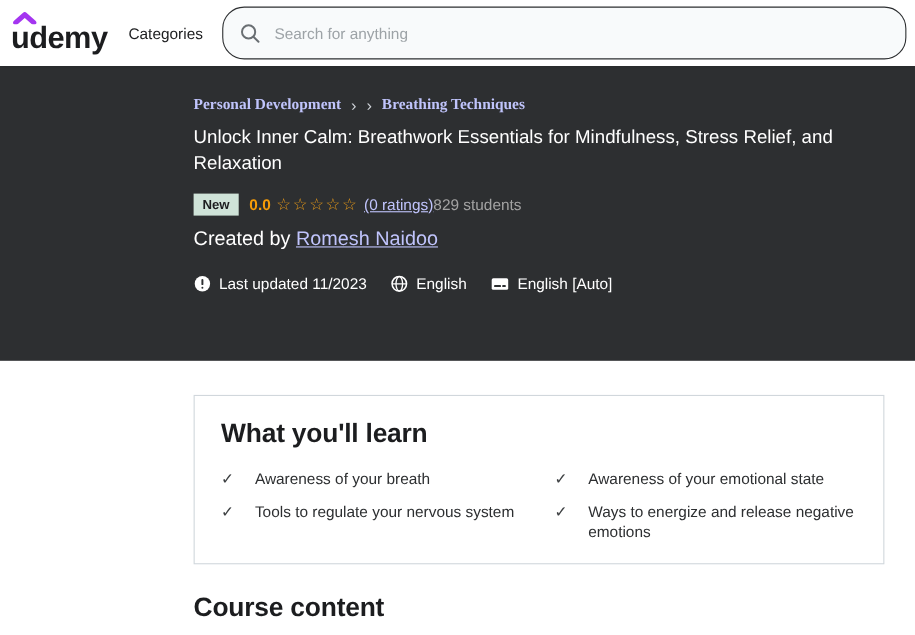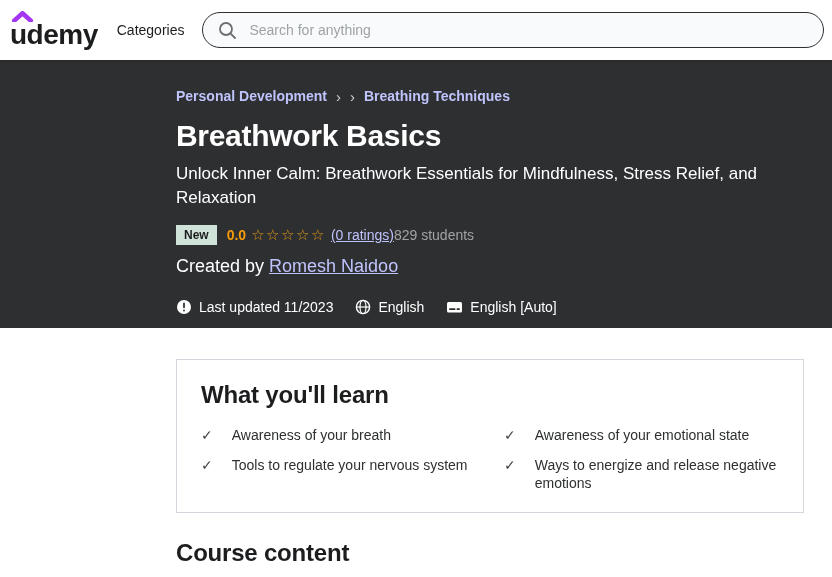--- a/index.html
+++ b/index.html
@@ -25,40 +25,40 @@
     color: var(--text-dark); line-height: 1; padding-top: 10px;
     cursor: pointer;
     text-align: right;
   }
   .logo-caret { position: absolute; top: 0px; left: 1px; width: 23px; height: 11px; }
   .categories {
     margin-left: 19px; font-size: 14px; color: var(--text-dark);
     cursor: pointer; white-space: nowrap;
   }
   .search {
-    flex: 1; margin-left: 18px; height: 36px;
+    flex: 1; margin-left: 18px; height: 48px;
     border: 1px solid #2d2f31; border-radius: 20px;
     background: #f8fafb; display: flex; align-items: center;
     padding: 0 6px 0 14px; gap: 10px;
   }
   .search-icon-btn { display: flex; align-items: center; background: none; border: none; padding: 0; cursor: pointer; }
   .search input {
     border: none; outline: none; background: transparent;
     font-size: 14px; color: var(--text-dark); flex: 1;
     font-family: "Liberation Sans", sans-serif;
   }
   .search input::placeholder { color: #9da3a7; }
 
   
   .hero {
     background: var(--hero-bg); height: 268px;
     padding: 28px 0 0 176px; color: #fff;
   }
   .breadcrumb { display: flex; align-items: center; gap: 9px; font-size: 14px; font-weight: 700; }
-  .breadcrumb a { color: var(--link-lavender); text-decoration: none; cursor: pointer; }
+  .breadcrumb a { color: var(--link-lavender); text-decoration: none; cursor: pointer; font-family: Liberation Serif, serif; }
   .breadcrumb .sep { color: #cfd3d8; font-weight: 400; font-size: 15px; line-height: 1; }
   .hero-title { font-size: 30px; font-weight: 800; letter-spacing: -0.3px; margin-top: 15px; }
   .hero-subtitle { font-size: 17px; font-weight: 400; margin-top: 9px; width: 625px; line-height: 24px; }
   .badge-row { display: flex; align-items: center; margin-top: 15px; font-size: 14px; }
   .badge-new {
     background: var(--badge-new-bg); color: var(--badge-new-text);
     font-size: 12px; font-weight: 700; padding: 4px 8px; line-height: 1;
   }
   .rating-num { color: var(--rating-orange); font-weight: 700; margin-left: 10px; }
   .stars { color: var(--star-orange); letter-spacing: 1.5px; font-size: 15px; margin-left: 5px; }
@@ -108,21 +108,20 @@
 </header>
 
 <section class="hero">
   <div class="breadcrumb">
     <a>Personal Development</a>
     <span class="sep">›</span>
     <span class="sep">›</span>
     <a>Breathing Techniques</a>
   </div>
 
-  <h1 class="hero-title" style="margin:15px 0 0 0;">Breathwork Basics</h1>
   <div class="hero-subtitle">Unlock Inner Calm: Breathwork Essentials for Mindfulness, Stress Relief, and Relaxation</div>
 
   <div class="badge-row">
     <span class="badge-new">New</span>
     <span class="rating-num">0.0</span>
     <span class="stars">☆☆☆☆☆</span>
     <a class="ratings-link">(0 ratings)</a>
     <span class="students">829 students</span>
   </div>
 

